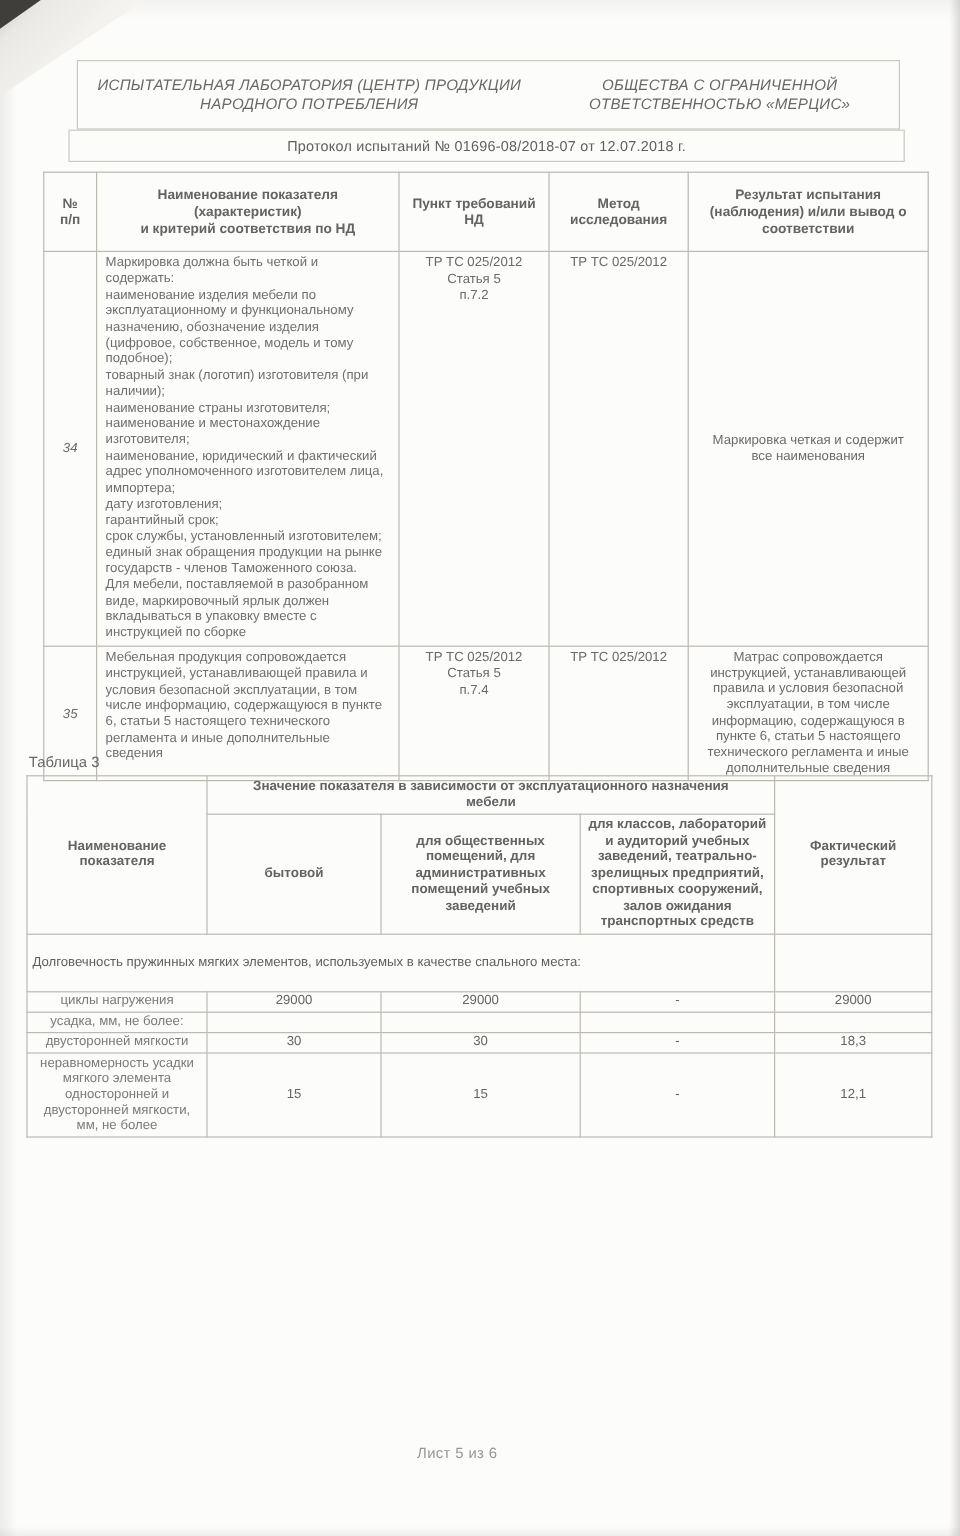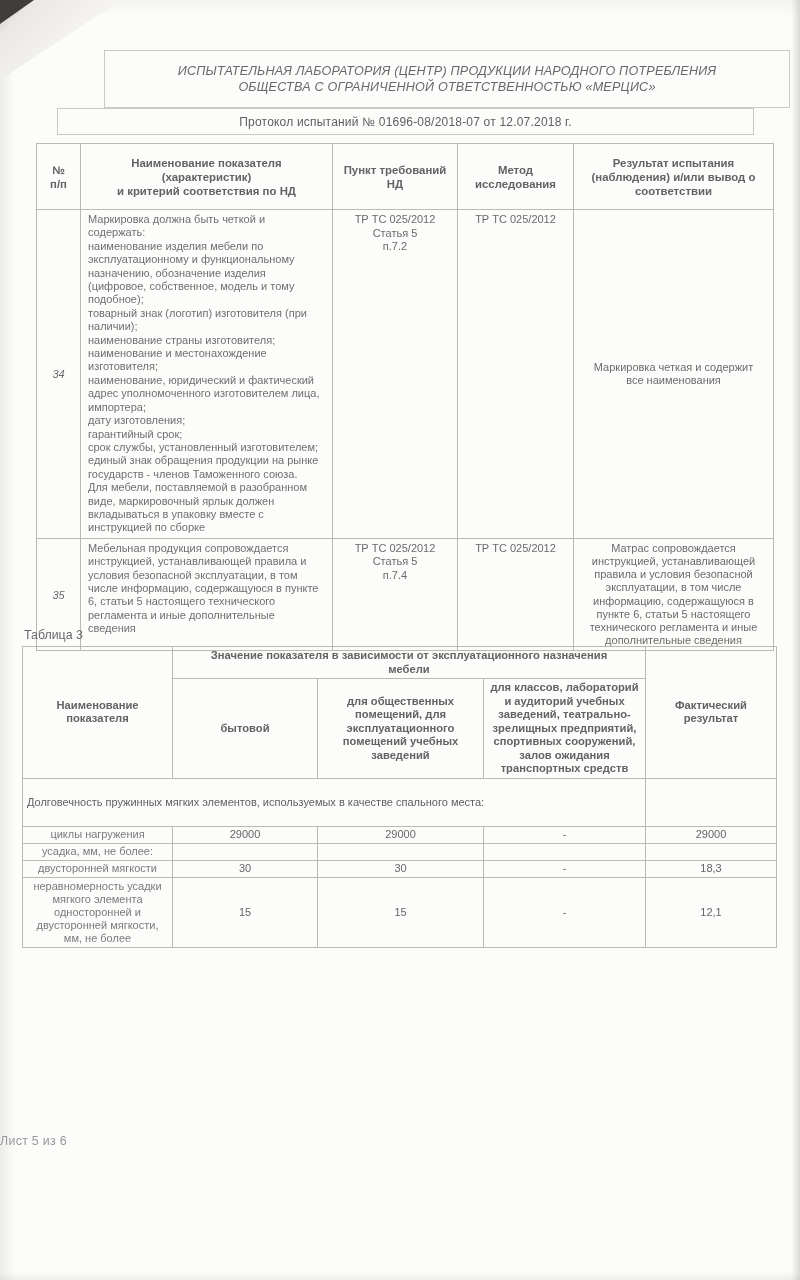--- a/index.html
+++ b/index.html
@@ -26,23 +26,23 @@
   }
   .corner-fold{
     position:absolute;left:0;top:0;width:130px;height:95px;
     clip-path:polygon(34px 0, 121px 0, 0 80px, 0 24px);
     background:linear-gradient(135deg,#c6c5c1 0,#e9e8e5 16%,#f3f2ef 45%,#f9f8f6 75%,#fcfcfa 100%);
   }
   
   .title-box{
     position:absolute;left:64px;top:50px;width:684px;height:56px;
     border:1px solid #ccc9c3;
-    display:flex;flex-direction:column;justify-content:center;align-items:center;
+    display:flex;justify-content:center;align-items:center;
     font-style:italic;font-size:12.6px;line-height:16.5px;color:#686868;
-    text-align:center;letter-spacing:.2px;margin-left:40px;
+    text-align:center;letter-spacing:.2px;
   }
   .protocol-box{
     position:absolute;left:57px;top:108px;width:695px;height:25px;
     border:1px solid #ccc9c3;
     display:flex;justify-content:center;align-items:center;
     font-size:12px;color:#606060;letter-spacing:.2px;
   }
   
   table{border-collapse:collapse;table-layout:fixed;}
   .t1{position:absolute;left:36px;top:143px;width:737px;font-size:11px;}
@@ -67,22 +67,22 @@
   .t3 .hrow1 th{height:28px;}
   .t3 .hrow2 th{height:94px;}
   .t3 td{color:#6f6f6f;line-height:13px;vertical-align:middle;}
   .t3 .section td{color:#5f5f5f;height:17px;padding:17px 4px;}
   .t3 .val{text-align:center;color:#656565;}
   .t3 .name{text-align:center;color:#7a7a7a;margin-top:32px;}
   .t3 .r-small td{height:17px;padding:1px 4px;}
   .t3 .r-big td{height:64px;padding:2px 4px;}
   
   .footer{
-    position:absolute;left:0;top:1134px;width:762px;
-    font-size:12.4px;color:#979797;letter-spacing:.3px;
+    position:absolute;left:0;top:1204px;width:762px;
+    text-align:center;font-size:12.4px;color:#979797;letter-spacing:.3px;
   }
   
   .edge-right{position:absolute;right:0;top:0;width:8px;height:1280px;
     background:linear-gradient(270deg, rgba(160,158,152,.25), rgba(255,255,255,0));}
   .edge-bottom{position:absolute;left:0;bottom:0;width:800px;height:8px;
     background:linear-gradient(0deg, rgba(170,168,162,.18), rgba(255,255,255,0));}
 </style>
 </head>
 <body>
 
@@ -173,21 +173,21 @@
         <th rowspan="2" class="pre">Наименование
 показателя</th>
         <th colspan="3" class="pre">Значение показателя в зависимости от эксплуатационного назначения
 мебели</th>
         <th rowspan="2">Фактический результат</th>
       </tr>
       <tr class="hrow2">
         <th class="pre">бытовой</th>
         <th class="pre">для общественных
 помещений, для
-эксплуатационного
+административных
 помещений учебных
 заведений</th>
         <th class="pre">для классов, лабораторий
 и аудиторий учебных
 заведений, театрально-
 зрелищных предприятий,
 спортивных сооружений,
 залов ожидания
 транспортных средств</th>
       </tr>

